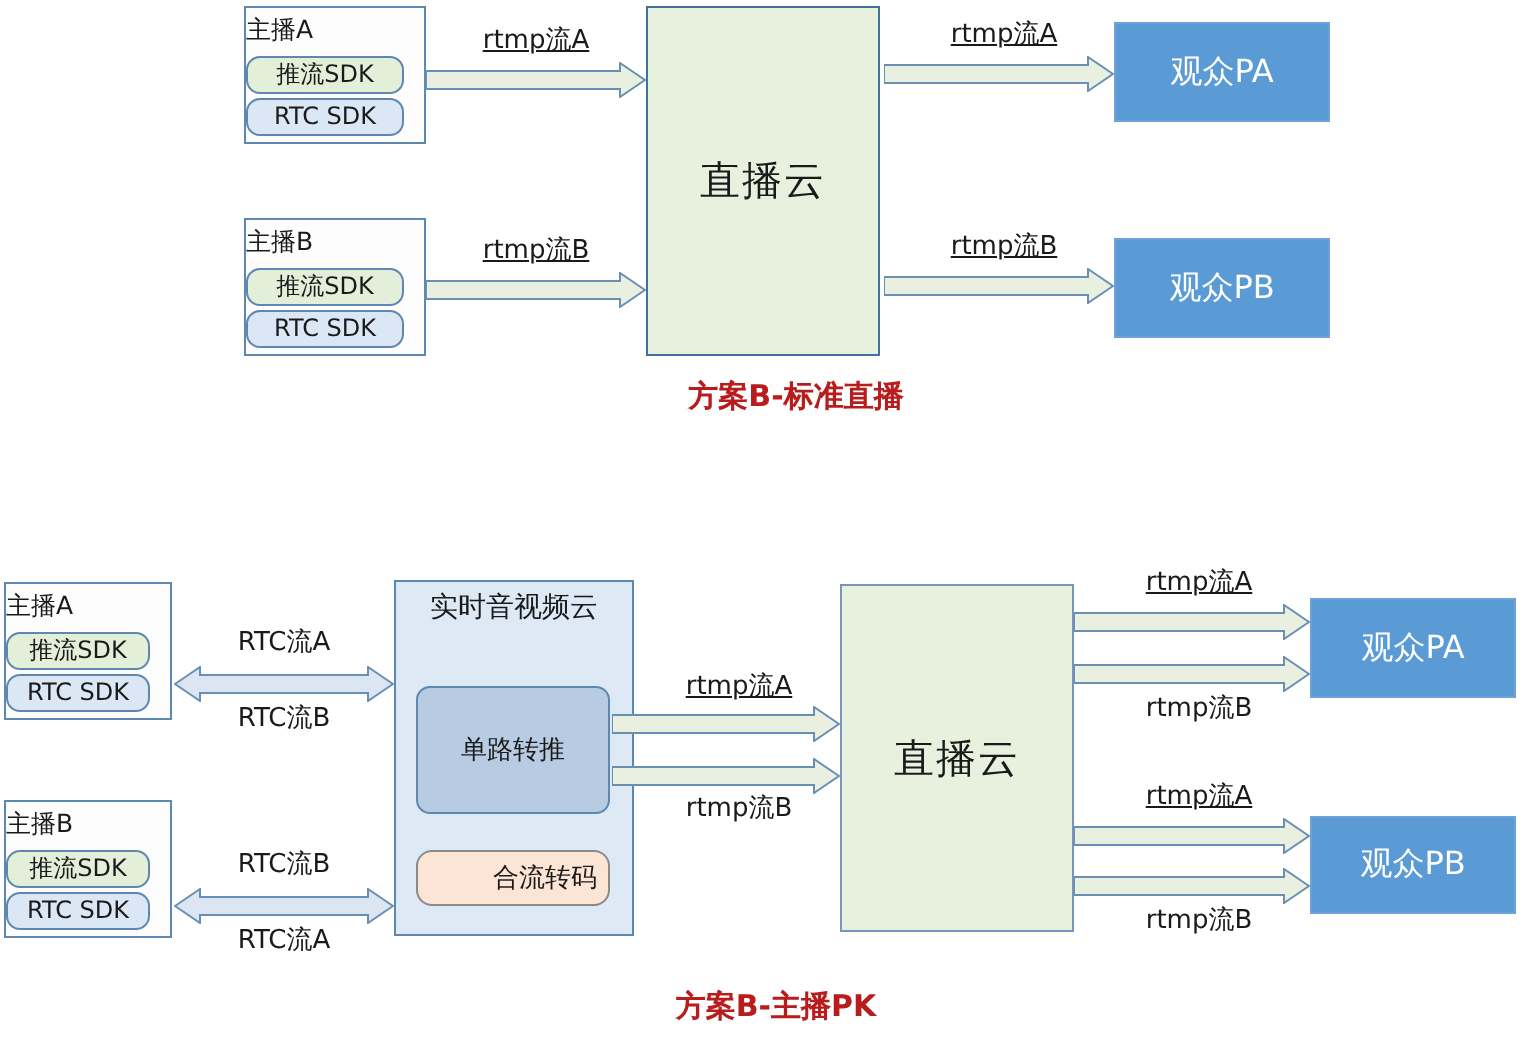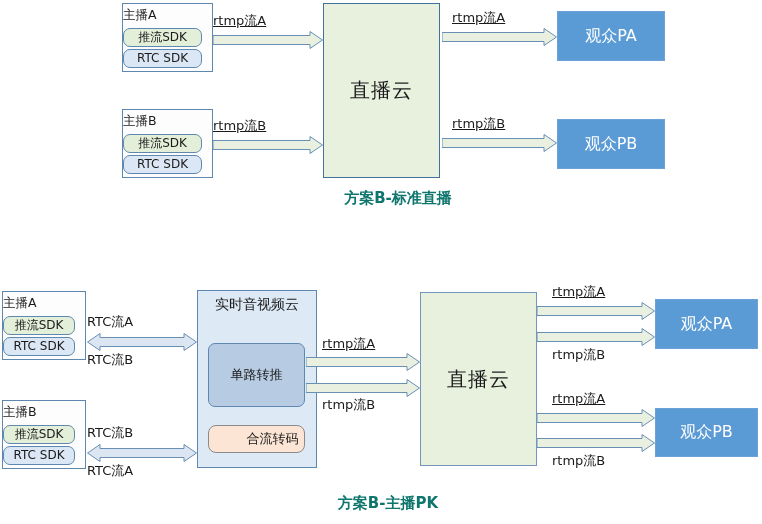--- a/index.html
+++ b/index.html
@@ -48,26 +48,26 @@
   }
 
   
   .arrow{position:absolute;}
   .arrow svg{display:block;}
   .arrow.green polygon{fill:#e9f0e0;stroke:#6a8fb5;stroke-width:1;}
   .arrow.blue polygon{fill:#dbe6f2;stroke:#6a8fb5;stroke-width:1;}
 
   
   .flow-label{
-    position:absolute;font-size:13px;text-align:left;white-space:nowrap;line-height:16px;
+    position:absolute;font-size:13px;text-align:center;white-space:nowrap;line-height:16px;
   }
   .flow-label.u{text-decoration:underline;}
 
   .section-title{
-    position:absolute;font-size:15px;font-weight:700;text-align:center;white-space:nowrap;color:#0f766e;
+    position:absolute;font-size:15px;font-weight:700;text-align:center;white-space:nowrap;color:#b91c1c;
   }
 </style>
 </head>
 <body>
 
 <div class="canvas">
 
   <div class="anchor-box" style="left:122px;top:3px;width:91px;height:69px;">
     <div class="anchor-title">主播A</div>
     <div class="sdk push">推流SDK</div>

